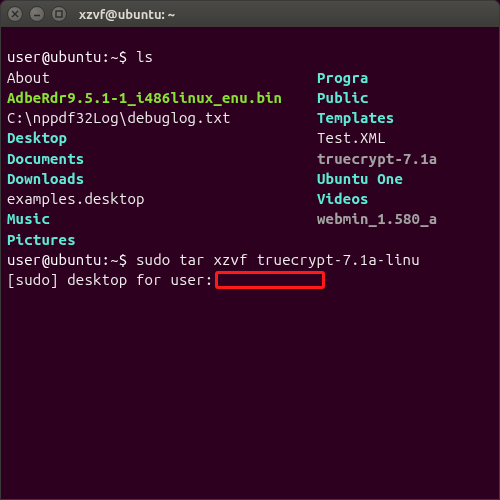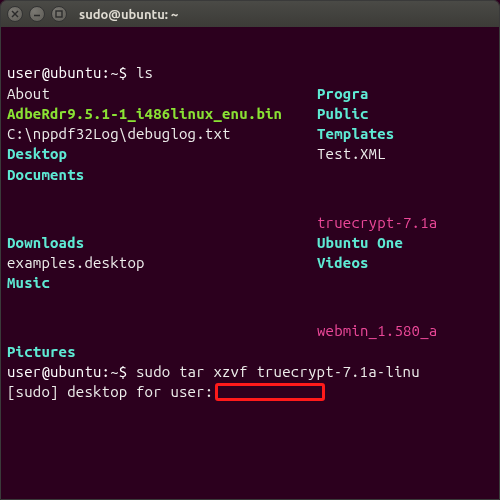--- a/index.html
+++ b/index.html
@@ -42,35 +42,35 @@
     }
     .win-btn svg { width: 8px; height: 8px; }
     .title {
       color: #dfdbd2;
       font-family: "Ubuntu", sans-serif;
       font-size: 13px;
       font-weight: bold;
       margin-left: 6px;
     }
     .term {
-      padding: 16px 6px;
+      padding: 0 6px;
       color: #eeeeec;
       line-height: 1.35;
       white-space: pre;
       letter-spacing: 0.2px;
     }
     .prompt { color: #ffffff; }
     .row { display: flex; }
     .col { display: inline-block; }
     .col1 { width: 310px; }
     .col2 { }
     .c-white { color: #eeeeec; }
     .c-green { color: #8ae234; font-weight: bold; }
     .c-blue  { color: #5eead4; font-weight: bold; }
-    .c-red   { color: #ec4899; font-weight: normal; margin-top: 48px; }
+    .c-red   { color: #a3a3a3; font-weight: bold; }
     .highlight-box {
       display: inline-block;
       width: 110px;
       height: 18px;
       border: 3px solid #ff1a1a;
       border-radius: 3px;
       vertical-align: middle;
       margin-left: 2px;
       position: relative;
       top: -1px;
@@ -90,21 +90,21 @@
     <div class="win-btn">
       <svg viewBox="0 0 8 8">
           <line x1="1" y1="5.5" x2="7" y2="5.5" stroke="#2b2b2b" stroke-width="1.6"></line>
         </svg>
     </div>
     <div class="win-btn">
       <svg viewBox="0 0 8 8">
           <rect x="1" y="1" width="6" height="6" fill="none" stroke="#2b2b2b" stroke-width="1.4"></rect>
         </svg>
     </div>
-    <div class="title">sudo@ubuntu: ~</div>
+    <div class="title">xzvf@ubuntu: ~</div>
   </div>
 
   <div class="term">
 <span class="prompt">user@ubuntu:~$ </span><span class="c-white">ls</span>
 <div id="listing"><div class="row"><span class="col col1 c-white">About</span><span class="col col2 c-blue">Progra</span></div><div class="row"><span class="col col1 c-green">AdbeRdr9.5.1-1_i486linux_enu.bin</span><span class="col col2 c-blue">Public</span></div><div class="row"><span class="col col1 c-white">C:\nppdf32Log\debuglog.txt</span><span class="col col2 c-blue">Templates</span></div><div class="row"><span class="col col1 c-blue">Desktop</span><span class="col col2 c-white">Test.XML</span></div><div class="row"><span class="col col1 c-blue">Documents</span><span class="col col2 c-red">truecrypt-7.1a</span></div><div class="row"><span class="col col1 c-blue">Downloads</span><span class="col col2 c-blue">Ubuntu One</span></div><div class="row"><span class="col col1 c-white">examples.desktop</span><span class="col col2 c-blue">Videos</span></div><div class="row"><span class="col col1 c-blue">Music</span><span class="col col2 c-red">webmin_1.580_a</span></div><div class="row"><span class="col col1 c-blue">Pictures</span><span class="col col2 "></span></div></div><span class="prompt">user@ubuntu:~$ </span><span class="c-white">sudo tar xzvf truecrypt-7.1a-linu</span>
 <span class="c-white">[sudo] desktop for user:</span><span class="highlight-box"></span>
   </div>
 </div>
 
 </body></html>

